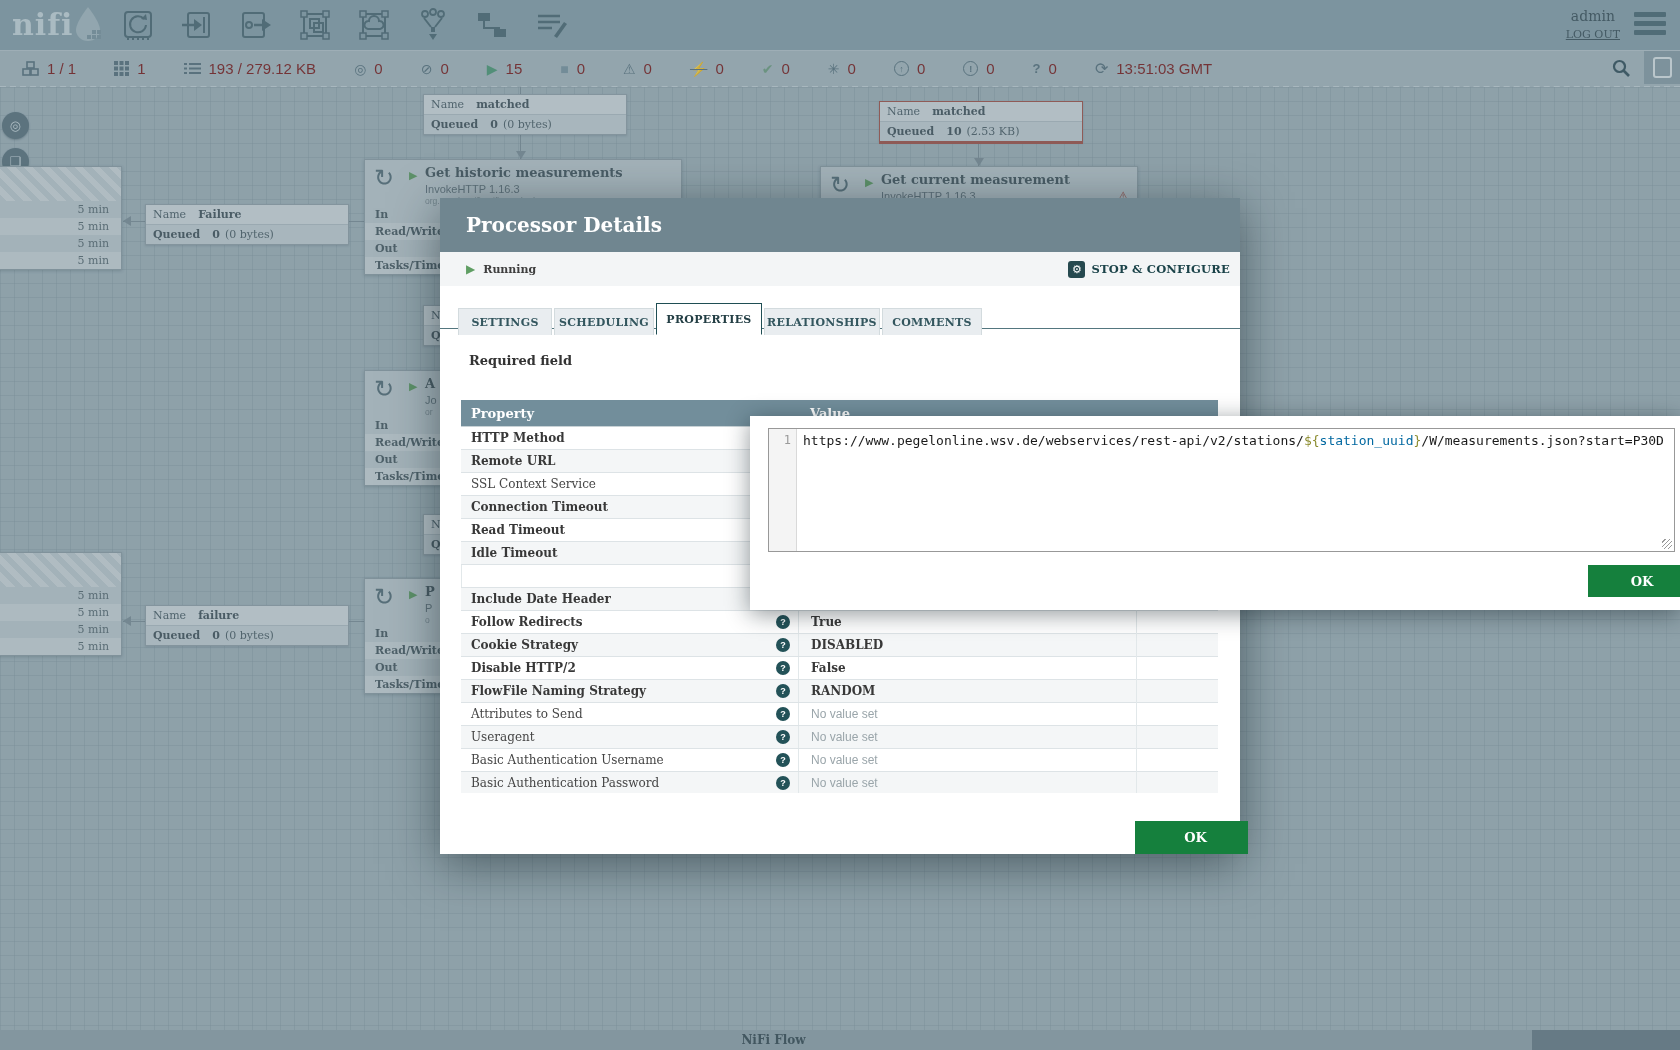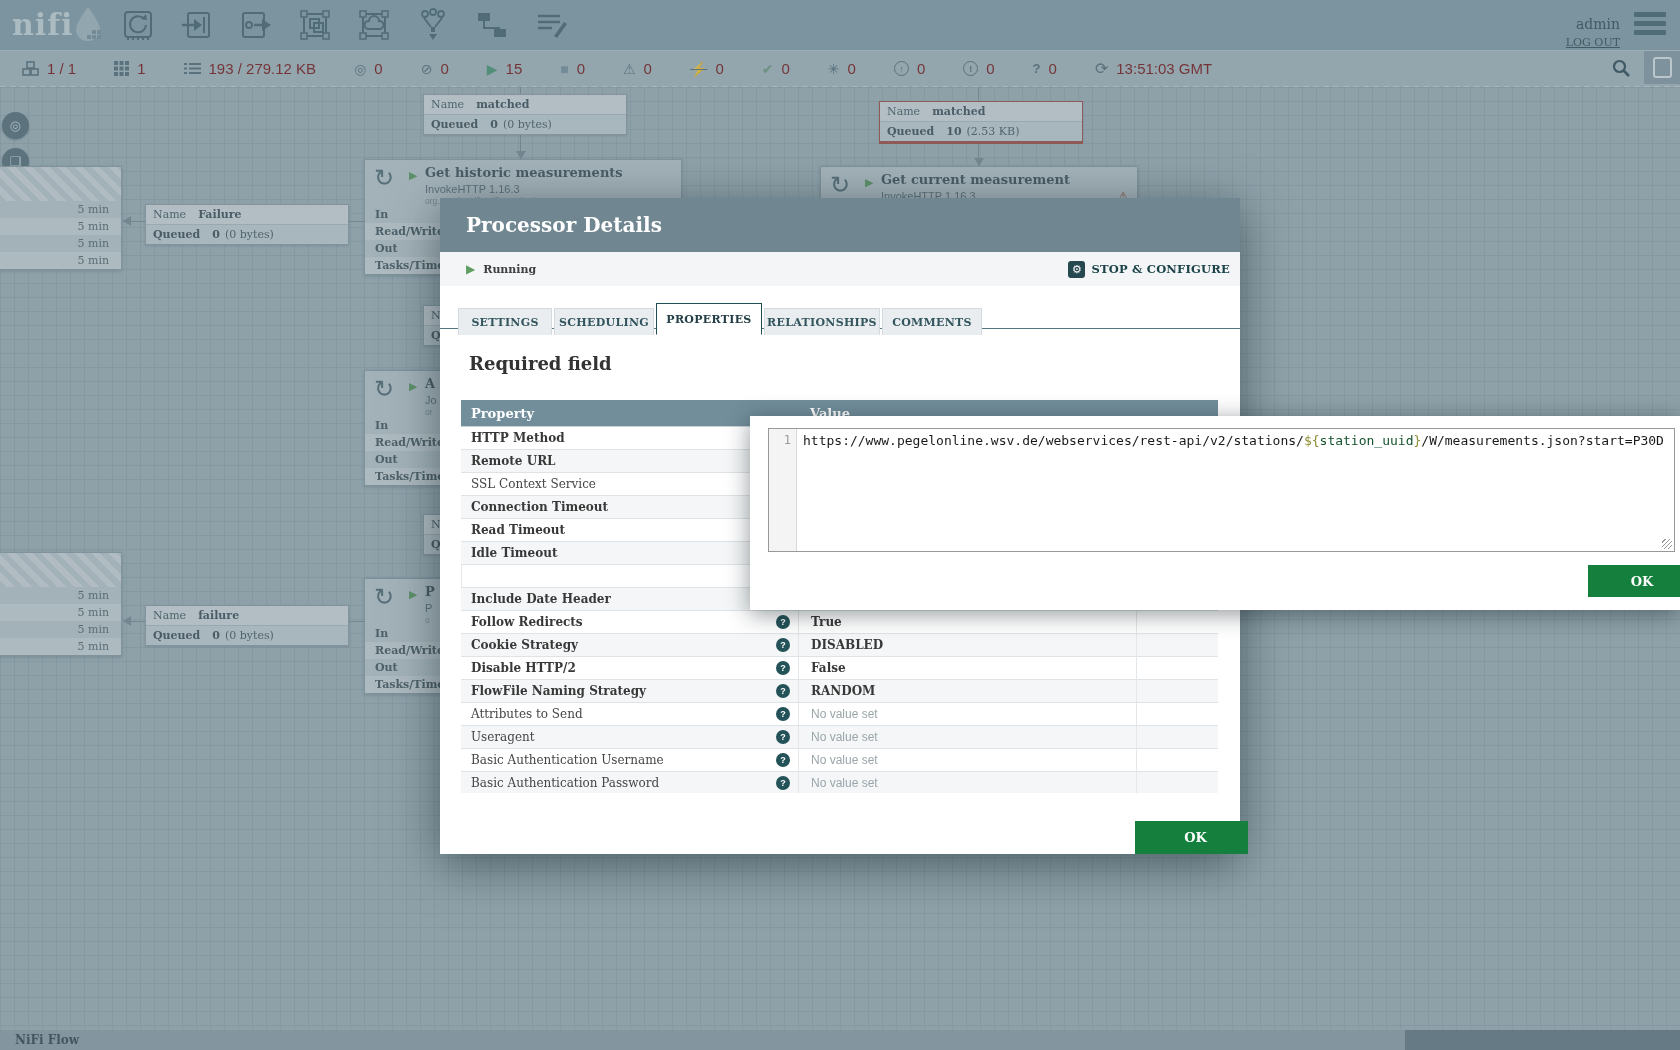--- a/index.html
+++ b/index.html
@@ -6,21 +6,21 @@
   .screen{position:relative;width:1680px;height:1050px;overflow:hidden;
     font-family:"Liberation Sans",sans-serif;-webkit-font-smoothing:antialiased;}
   .abs{position:absolute;}
 
   
   .topbar{position:absolute;left:0;top:0;width:1680px;height:50px;background:#8aa3ad;}
   .logo{position:absolute;left:12px;top:6px;display:flex;align-items:center;}
   .logo-text{font-family:"DejaVu Serif",serif;font-weight:bold;font-size:30px;color:#c9d8de;letter-spacing:1px;}
   .tb-icons{position:absolute;left:120px;top:8px;display:flex;gap:23px;}
   .tb-icon{width:36px;height:34px;opacity:.85;cursor:pointer;}
-  .userbox{position:absolute;right:60px;top:16px;text-align:right;}
+  .userbox{position:absolute;right:60px;top:8px;text-align:center;}
   .user-name{font-family:"DejaVu Serif",serif;font-size:14px;color:#3c525c;}
   .logout{font-family:"DejaVu Serif",serif;font-size:11px;color:#3c525c;text-decoration:underline;margin-top:4px;cursor:pointer;}
   .burger{position:absolute;right:14px;top:12px;width:32px;cursor:pointer;}
   .burger div{height:5px;background:#4d6b77;margin-bottom:4px;border-radius:1px;}
 
   
   .statusbar{position:absolute;left:0;top:50px;width:1680px;height:35px;background:#a9bac1;
     border-top:1px solid #b9c7cd;border-bottom:2px dashed #c7d3d8;display:flex;align-items:center;}
   .sb-item{display:flex;align-items:center;gap:8px;margin-right:38px;color:#5a7480;}
   .sb-item .cnt{font-size:15px;color:#7f1d1d;}
@@ -61,42 +61,42 @@
   .pstat{height:17px;display:flex;justify-content:space-between;align-items:center;
     padding:0 12px 0 10px;font-family:"DejaVu Serif",serif;font-size:11px;color:#4a5c64;}
   .pstat:nth-child(odd){background:rgba(255,255,255,.22);}
   .pstat b{font-weight:bold;}
   .pstat .sv{color:#5a6c74;}
   .hatch{height:34px;background:repeating-linear-gradient(45deg,rgba(255,255,255,.28) 0 6px,transparent 6px 12px);}
   .warn-badge{position:absolute;font-size:13px;color:#a2544a;}
   .op-circle{position:absolute;width:27px;height:27px;border-radius:50%;background:#5d7580;color:#cdd9de;
     display:flex;align-items:center;justify-content:center;font-size:13px;cursor:pointer;box-shadow:0 1px 2px rgba(50,70,80,.4);}
 
-  .bottombar{position:absolute;left:0;top:1030px;width:1405px;height:20px;background:#93a5ad;display:flex;align-items:center;}
+  .bottombar{position:absolute;left:0;top:1030px;width:1532px;height:20px;background:#93a5ad;display:flex;align-items:center;justify-content:center;}
   .breadcrumb{font-family:"DejaVu Serif",serif;font-weight:bold;font-size:12px;color:#3a4e57;margin-left:15px;cursor:pointer;}
 
   
   .dialog{position:absolute;left:440px;top:198px;width:800px;height:656px;background:#fff;
     box-shadow:0 10px 45px rgba(10,25,32,.5);}
   .dlg-header{height:54px;background:#708690;display:flex;align-items:center;}
   .dlg-title{font-family:"DejaVu Serif",serif;font-weight:bold;font-size:20px;color:#fff;margin-left:26px;}
   .dlg-status{position:absolute;left:0;top:54px;width:100%;height:34px;background:#f3f5f6;display:flex;align-items:center;}
   .run-tri{margin-left:26px;font-size:12px;color:#5f9e63;}
   .run-label{font-family:"DejaVu Serif",serif;font-weight:bold;font-size:11px;color:#3e3e3e;margin-left:8px;}
   .stopcfg{position:absolute;right:10px;display:flex;align-items:center;gap:6px;cursor:pointer;}
   .gear-tile{width:17px;height:17px;background:#26494f;border-radius:3px;color:#fff;font-size:11px;
     display:flex;align-items:center;justify-content:center;}
   .stopcfg span.lbl{font-family:"DejaVu Serif",serif;font-weight:bold;font-size:11.5px;color:#1b4349;letter-spacing:.2px;}
   .tabs{position:absolute;left:18px;top:105px;display:flex;align-items:flex-end;}
   .tabline{position:absolute;left:0;top:130px;width:800px;height:1px;background:#54767f;}
   .tab{height:26px;background:#e9edf0;border:1px solid #d3dbde;border-bottom:none;margin-right:2px;
     display:flex;align-items:center;justify-content:center;cursor:pointer;
     font-family:"DejaVu Serif",serif;font-weight:bold;font-size:11px;color:#33565e;letter-spacing:.3px;}
   .tab.sel{height:30px;background:#fff;border:1px solid #1f4e54;border-bottom:1px solid #fff;color:#233e44;z-index:3;}
-  .req-note{position:absolute;left:29px;top:155px;font-family:"DejaVu Serif",serif;font-weight:bold;font-size:18px;color:#333;}
+  .req-note{position:absolute;left:29px;top:155px;font-family:"DejaVu Serif",serif;font-weight:bold;font-size:13px;color:#333;}
   .ptable{position:absolute;left:21px;top:202px;width:757px;}
   .pt-head{height:26px;background:#728e9b;display:flex;align-items:center;
     font-family:"DejaVu Serif",serif;font-weight:bold;font-size:13px;color:#fff;}
   .pt-head .c1{width:337px;padding-left:10px;box-sizing:border-box;}
   .pt-head .c2{padding-left:12px;}
   .pt-body{height:366px;overflow:hidden;position:relative;border-top:1px solid #c8d2d6;}
   .prow{display:flex;height:22px;border-bottom:1px solid #dde3e6;position:relative;}
   .prow:nth-child(even){background:#f4f6f7;}
   .pcell{width:337px;display:flex;align-items:center;padding-left:10px;box-sizing:border-box;position:relative;}
   .vcell{width:338px;display:flex;align-items:center;padding-left:12px;box-sizing:border-box;border-left:1px solid #e2e8ea;}
@@ -114,21 +114,21 @@
   
   .veditor{position:absolute;left:750px;top:416px;width:930px;height:194px;background:#fff;
     box-shadow:0 4px 22px rgba(10,25,32,.45);}
   .code-box{position:absolute;left:18px;top:12px;width:907px;height:124px;border:1px solid #989898;
     box-sizing:border-box;display:flex;background:#fff;}
   .gutter{width:28px;background:#f4f4f4;border-right:1px solid #d9d9d9;text-align:right;
     padding:4px 5px 0 0;box-sizing:border-box;font-family:"DejaVu Sans Mono",monospace;font-size:12px;color:#9a9a9a;}
   .code-area{flex:1;padding:4px 0 0 6px;font-family:"DejaVu Sans Mono",monospace;font-size:13px;color:#1a1a1a;
     white-space:nowrap;overflow:hidden;cursor:text;}
   .el-brace{color:#8b8b2e;}
-  .el-var{color:#14532d;}
+  .el-var{color:#0369a1;}
   .resize-h{position:absolute;right:2px;bottom:2px;width:10px;height:10px;cursor:nwse-resize;
     background:repeating-linear-gradient(135deg,transparent 0 2px,#9a9a9a 2px 3px);}
   .ve-ok{position:absolute;left:838px;top:149px;width:92px;height:32px;}
 </style>
 </head>
 <body>
 
 <div class="screen">
 
   <div class="topbar">

